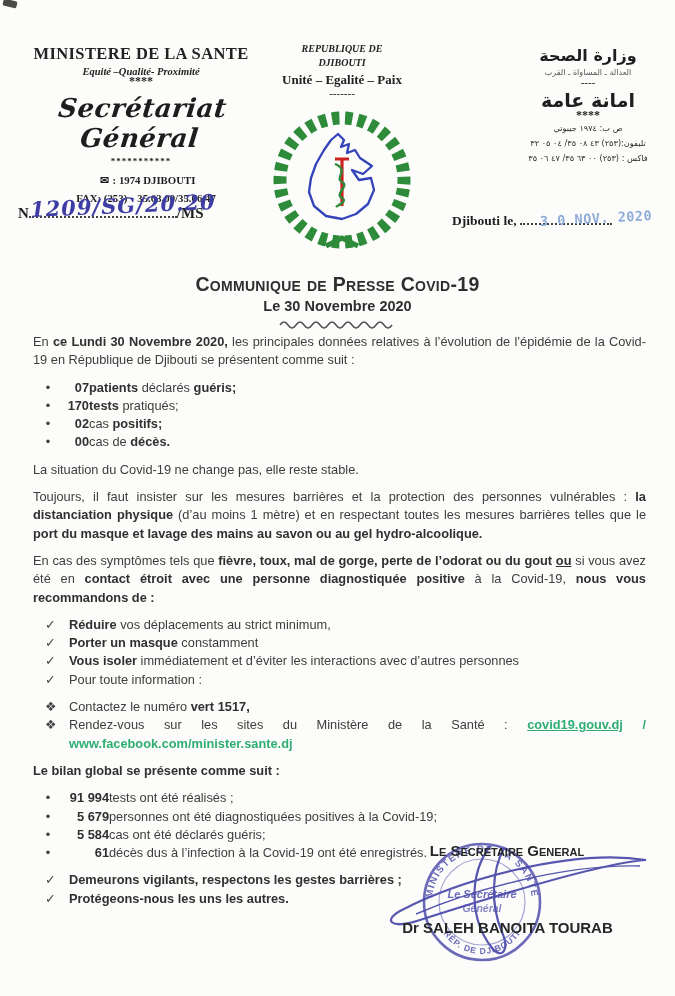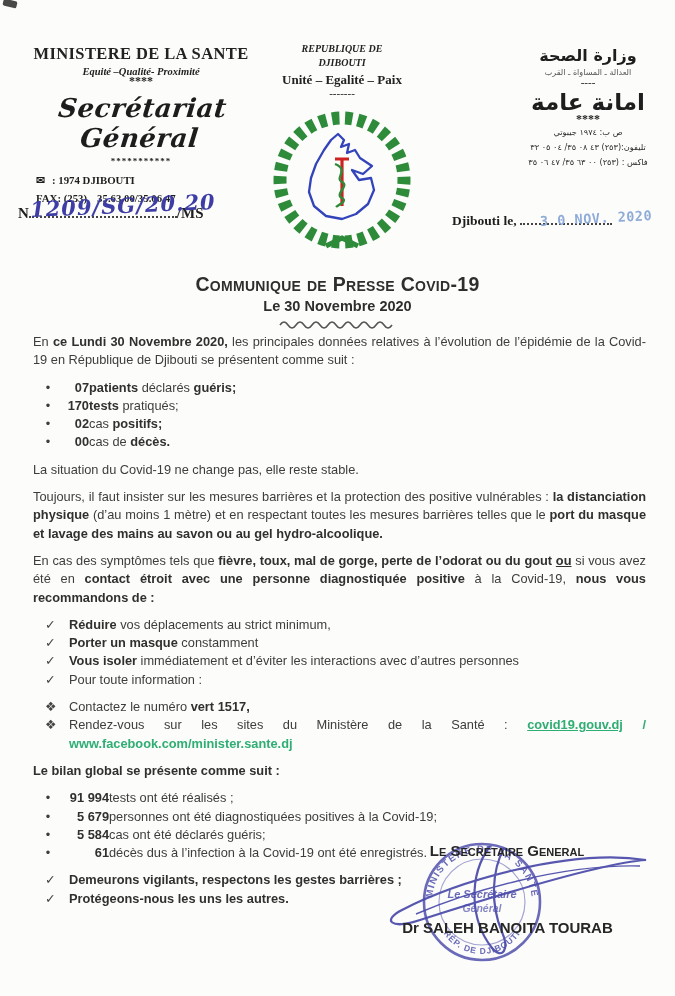--- a/index.html
+++ b/index.html
@@ -9,21 +9,21 @@
                transform:rotate(14deg);border-radius:2px;opacity:.8;}
 
   
   .hdr-left{position:absolute;left:26px;top:44px;width:230px;text-align:center;color:#222;}
   .ministry{font-family:"Liberation Serif",serif;font-weight:700;font-size:16.5px;letter-spacing:.4px;}
   .motto-left{font-family:"Liberation Serif",serif;font-weight:700;font-style:italic;font-size:10.5px;margin-top:2px;}
   .stars{font-family:"Liberation Serif",serif;font-weight:700;font-size:12px;line-height:8px;}
   .script-title{font-family:"DejaVu Serif",serif;font-style:italic;font-weight:700;font-size:26px;
                 margin-top:8px;letter-spacing:.5px;transform:skewX(-6deg);color:#1d1d1d;}
   .stars2{font-family:"Liberation Serif",serif;font-weight:700;font-size:9px;letter-spacing:1px;margin-top:3px;}
-  .contacts{margin-top:5px;text-align:left;padding-left:10px;font-family:"Liberation Serif",serif;
+  .contacts{margin-top:5px;text-align:center;padding-left:10px;font-family:"Liberation Serif",serif;
             font-weight:700;font-size:10.8px;line-height:1.7;color:#1e1e1e;}
   .contacts .ico{display:inline-block;width:16px;}
   .contacts .val{padding-left:14px;}
   .contacts .val2{padding-left:10px;}
 
   .ref-line{position:absolute;left:18px;top:204px;width:250px;font-family:"Liberation Serif",serif;
             font-weight:700;font-size:15px;color:#1e1e1e;}
   .ref-dots{display:inline-block;width:148px;border-bottom:2px dotted #444;height:12px;}
   .ref-hand{position:absolute;left:12px;top:-11px;font-family:"DejaVu Serif",serif;font-style:italic;
             font-weight:700;font-size:21px;color:#3d3da5;transform:rotate(-2.5deg);letter-spacing:1px;white-space:nowrap;}
@@ -31,21 +31,21 @@
   .hdr-center{position:absolute;left:250px;top:42px;width:184px;text-align:center;color:#222;}
   .republic{font-family:"Liberation Serif",serif;font-weight:700;font-style:italic;font-size:10px;line-height:1.35;}
   .motto-center{font-family:"Liberation Serif",serif;font-weight:700;font-size:13px;margin-top:3px;}
   .dashes{font-family:"Liberation Serif",serif;font-weight:700;font-size:11px;line-height:10px;color:#333;}
   .emblem{margin-top:2px;}
 
   .hdr-right{position:absolute;left:512px;top:46px;width:152px;text-align:center;color:#1e1e1e;}
   .ar{font-family:"DejaVu Sans",sans-serif;direction:rtl;}
   .ar-ministry{font-size:16px;font-weight:700;}
   .ar-motto{font-size:8px;color:#555;margin-top:3px;}
-  .ar-secretariat{font-size:23px;font-weight:700;margin-top:2px;}
+  .ar-secretariat{font-size:19px;font-weight:700;margin-top:2px;}
   .ar-contacts{font-size:8.2px;line-height:1.8;margin-top:2px;color:#2a2a2a;}
 
   .date-row{position:absolute;left:452px;top:213px;width:220px;font-family:"Liberation Serif",serif;
             font-weight:700;font-size:13.5px;color:#1e1e1e;}
   .date-dots{display:inline-block;width:92px;border-bottom:2px dotted #444;height:10px;}
   .date-stamp{position:absolute;left:88px;top:-3px;font-family:"DejaVu Sans Mono",monospace;font-weight:700;
               font-size:13.5px;color:#8aa8d8;letter-spacing:.5px;transform:rotate(-3deg);white-space:nowrap;opacity:.95;}
 
   
   .title-block{position:absolute;left:0;top:273px;width:675px;text-align:center;color:#2e2e2e;}
@@ -176,21 +176,21 @@
         <span class="txt"><span> cas </span><span class="b">positifs;</span></span>
       </div>
       <div class="row">
         <span class="mark">•</span>
         <span class="num num-sm">00</span>
         <span class="txt"><span> cas de </span><span class="b">décès.</span></span>
       </div>
     </div>
 
     <p><span>La situation du Covid-19 ne change pas, elle reste stable.</span></p>
-    <p><span>Toujours, il faut insister sur les mesures barrières et la protection des positive vulnérables : </span><span class="b">la distanciation physique</span><span> (d’au moins 1 mètre) et en respectant toutes les mesures barrières telles que le </span><span class="b">port du masque et lavage des mains au savon ou au gel hydro-alcoolique.</span></p>
+    <p><span>Toujours, il faut insister sur les mesures barrières et la protection des personnes vulnérables : </span><span class="b">la distanciation physique</span><span> (d’au moins 1 mètre) et en respectant toutes les mesures barrières telles que le </span><span class="b">port du masque et lavage des mains au savon ou au gel hydro-alcoolique.</span></p>
     <p><span>En cas des symptômes tels que </span><span class="b">fièvre, toux, mal de gorge, perte de l’odorat ou du gout </span><span class="b" style="text-decoration: underline;">ou</span><span> si vous avez été en </span><span class="b">contact étroit avec une personne diagnostiquée positive</span><span> à la Covid-19, </span><span class="b">nous vous recommandons de :</span></p>
 
     <div class="list">
       <div class="row">
         <span class="mark-check">✓</span>
         <span class="txt"><span class="b">Réduire</span><span> vos déplacements au strict minimum,</span></span>
       </div>
       <div class="row">
         <span class="mark-check">✓</span>
         <span class="txt"><span class="b">Porter un masque</span><span> constamment</span></span>

